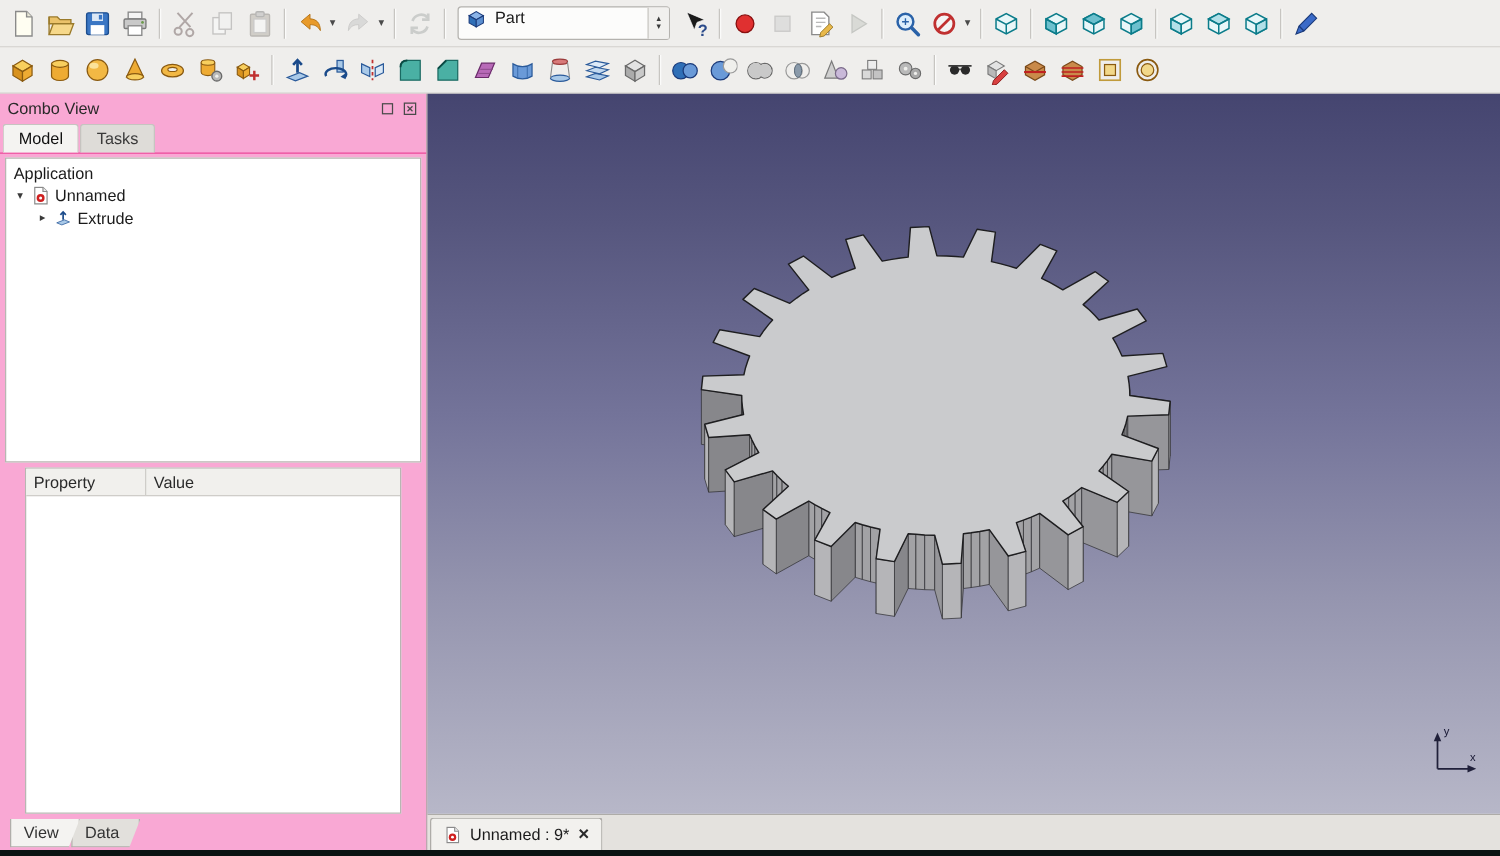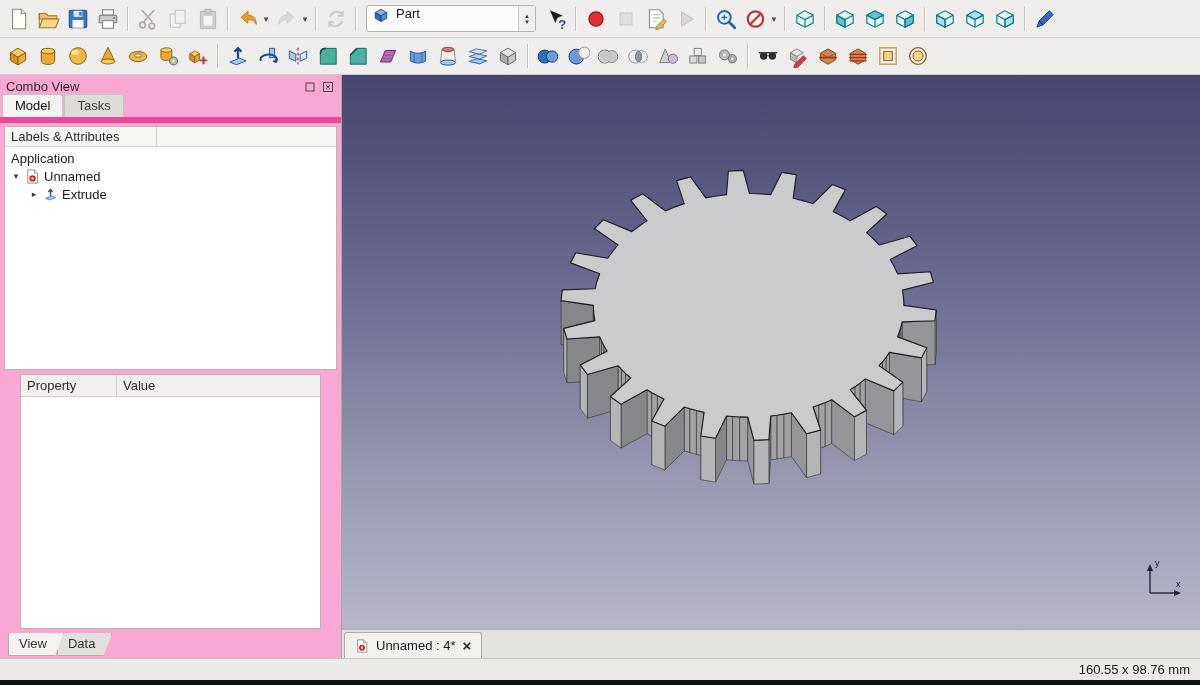--- a/index.html
+++ b/index.html
@@ -15,21 +15,21 @@
 .dd{width:12px;font-size:9px;color:#4a4a4a;display:flex;align-items:center;justify-content:center;margin-left:-3px;flex:0 0 auto}
 .sep{width:2px;height:24px;margin:0 4px;border-left:1px solid #c7c5c1;border-right:1px solid #fbfbfa;flex:0 0 auto}
 .wb-combo{display:flex;align-items:flex-start;height:27px;width:170px;background:#fcfcfb;border:1px solid #b4b2ae;border-radius:3px;margin:0 5px;padding-left:5px;gap:6px;flex:0 0 auto}
 .wb-label{flex:1;color:#1a1a1a}
 .wb-spin{width:17px;height:100%;border-left:1px solid #c9c7c3;display:flex;flex-direction:column;align-items:center;justify-content:center;font-size:7px;line-height:6px;color:#3a3a3a;background:#f1f0ee}
 .main{flex:1;display:flex;min-height:0}
 .combo-view{width:342px;flex:0 0 auto;display:flex;flex-direction:column;background:#f9a8d4;border-right:1px solid #a8a6a2}
 .cv-header{height:23px;display:flex;align-items:center;padding:0 6px;color:#2a2a2a}
 .cv-title{flex:1}
 .winbtn{width:15px;height:15px;display:flex;align-items:center;justify-content:center;margin-left:3px}
-.cv-tabs{display:flex;align-items:flex-end;height:25px;padding-left:2px;border-bottom:6px solid #ec4899}
+.cv-tabs{display:flex;align-items:flex-end;height:25px;padding-left:2px;border-bottom:1px solid #ec4899}
 .cv-tab{padding:3px 12px 4px;border:1px solid #c6c4c0;border-bottom:none;border-radius:3px 3px 0 0;background:#dedcd8;color:#3a3a3a;margin-right:1px}
 .cv-tab.active{background:#f4f3f1;color:#111}
 .tree-box{margin:3px 4px 2px;border:1px solid #b8b6b2;background:#fff;height:244px;display:flex;flex-direction:column}
 .tree-header{border-bottom:1px solid #d8d6d2;background:#f6f5f2;display:flex}
 .tree-header-cell{width:152px;padding:2px 6px;border-right:1px solid #cfcdc9;color:#2a2a2a}
 .tree{flex:1;overflow:hidden;padding-top:2px}
 .tree-row{display:flex;align-items:center;height:18px;gap:4px}
 .expander{width:10px;font-size:9px;color:#3a3a3a;text-align:center}
 .tree-label.bold{font-weight:normal}
 .prop-box{margin:2px 20px;border:1px solid #b8b6b2;background:#fff;flex:1;display:flex;flex-direction:column;min-height:0}
@@ -466,23 +466,20 @@
               <path d="M4 4l4 4M8 4l-4 4" stroke="#4a4a4a"></path>
             </svg>
         </span>
       </div>
       <div class="cv-tabs">
         <span class="cv-tab active">Model</span>
         <span class="cv-tab">Tasks</span>
       </div>
 
       <div class="tree-box">
-        <div class="tree-header">
-          <span class="tree-header-cell">Labels &amp; Attributes</span>
-        </div>
         <div class="tree">
           <div class="tree-row" style="padding-left:6px">
             <span class="tree-label">Application</span>
           </div>
           <div class="tree-row" style="padding-left:6px">
             <span class="expander">▾</span>
             <svg width="15" height="15" viewBox="0 0 16 16">
                 <path d="M3 1h7l3.5 3.5V15H3z" fill="#fff" stroke="#8a8a8a"></path>
                 <path d="M10 1v3.5h3.5" fill="#eee" stroke="#8a8a8a"></path>
                 <circle cx="8" cy="10" r="3.4" fill="#cf2020"></circle>
@@ -599,26 +596,23 @@
         </svg>
       </div>
       <div class="mdi-tabbar">
         <div class="mdi-tab">
           <svg width="14" height="14" viewBox="0 0 16 16">
               <path d="M3 1h7l3.5 3.5V15H3z" fill="#fff" stroke="#8a8a8a"></path>
               <path d="M10 1v3.5h3.5" fill="#eee" stroke="#8a8a8a"></path>
               <circle cx="8" cy="10" r="3.4" fill="#cf2020"></circle>
               <circle cx="8" cy="10" r="1.3" fill="#fff"></circle>
             </svg>
-          <span>Unnamed : 4*</span>
+          <span>Unnamed : 9*</span>
           <span class="mdi-close">×</span>
         </div>
       </div>
     </section>
 
   </div>
 
-  <div class="statusbar">
-    <span>160.55 x 98.76 mm</span>
-  </div>
   <div class="bottom-strip"></div>
 
 </div>
 
 </body></html>

